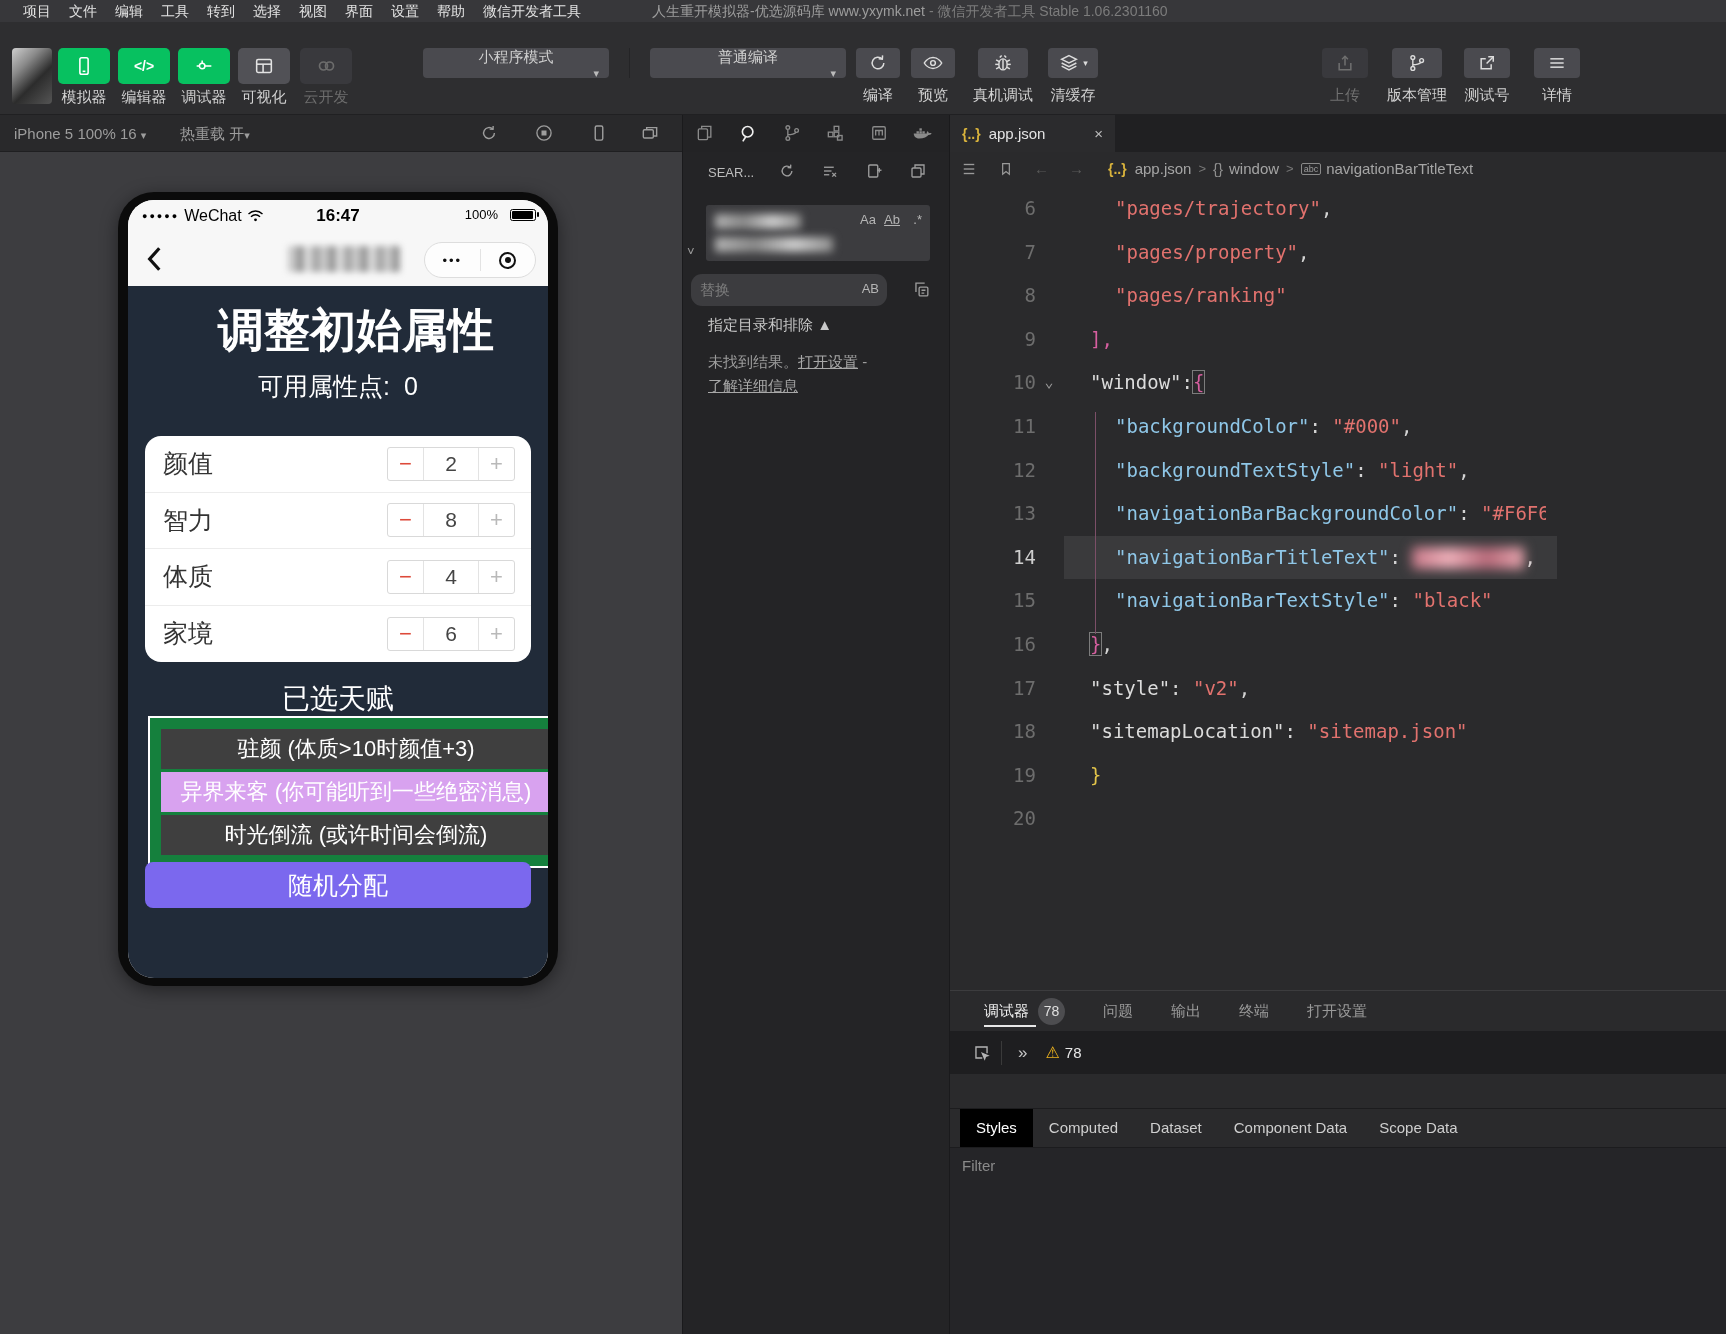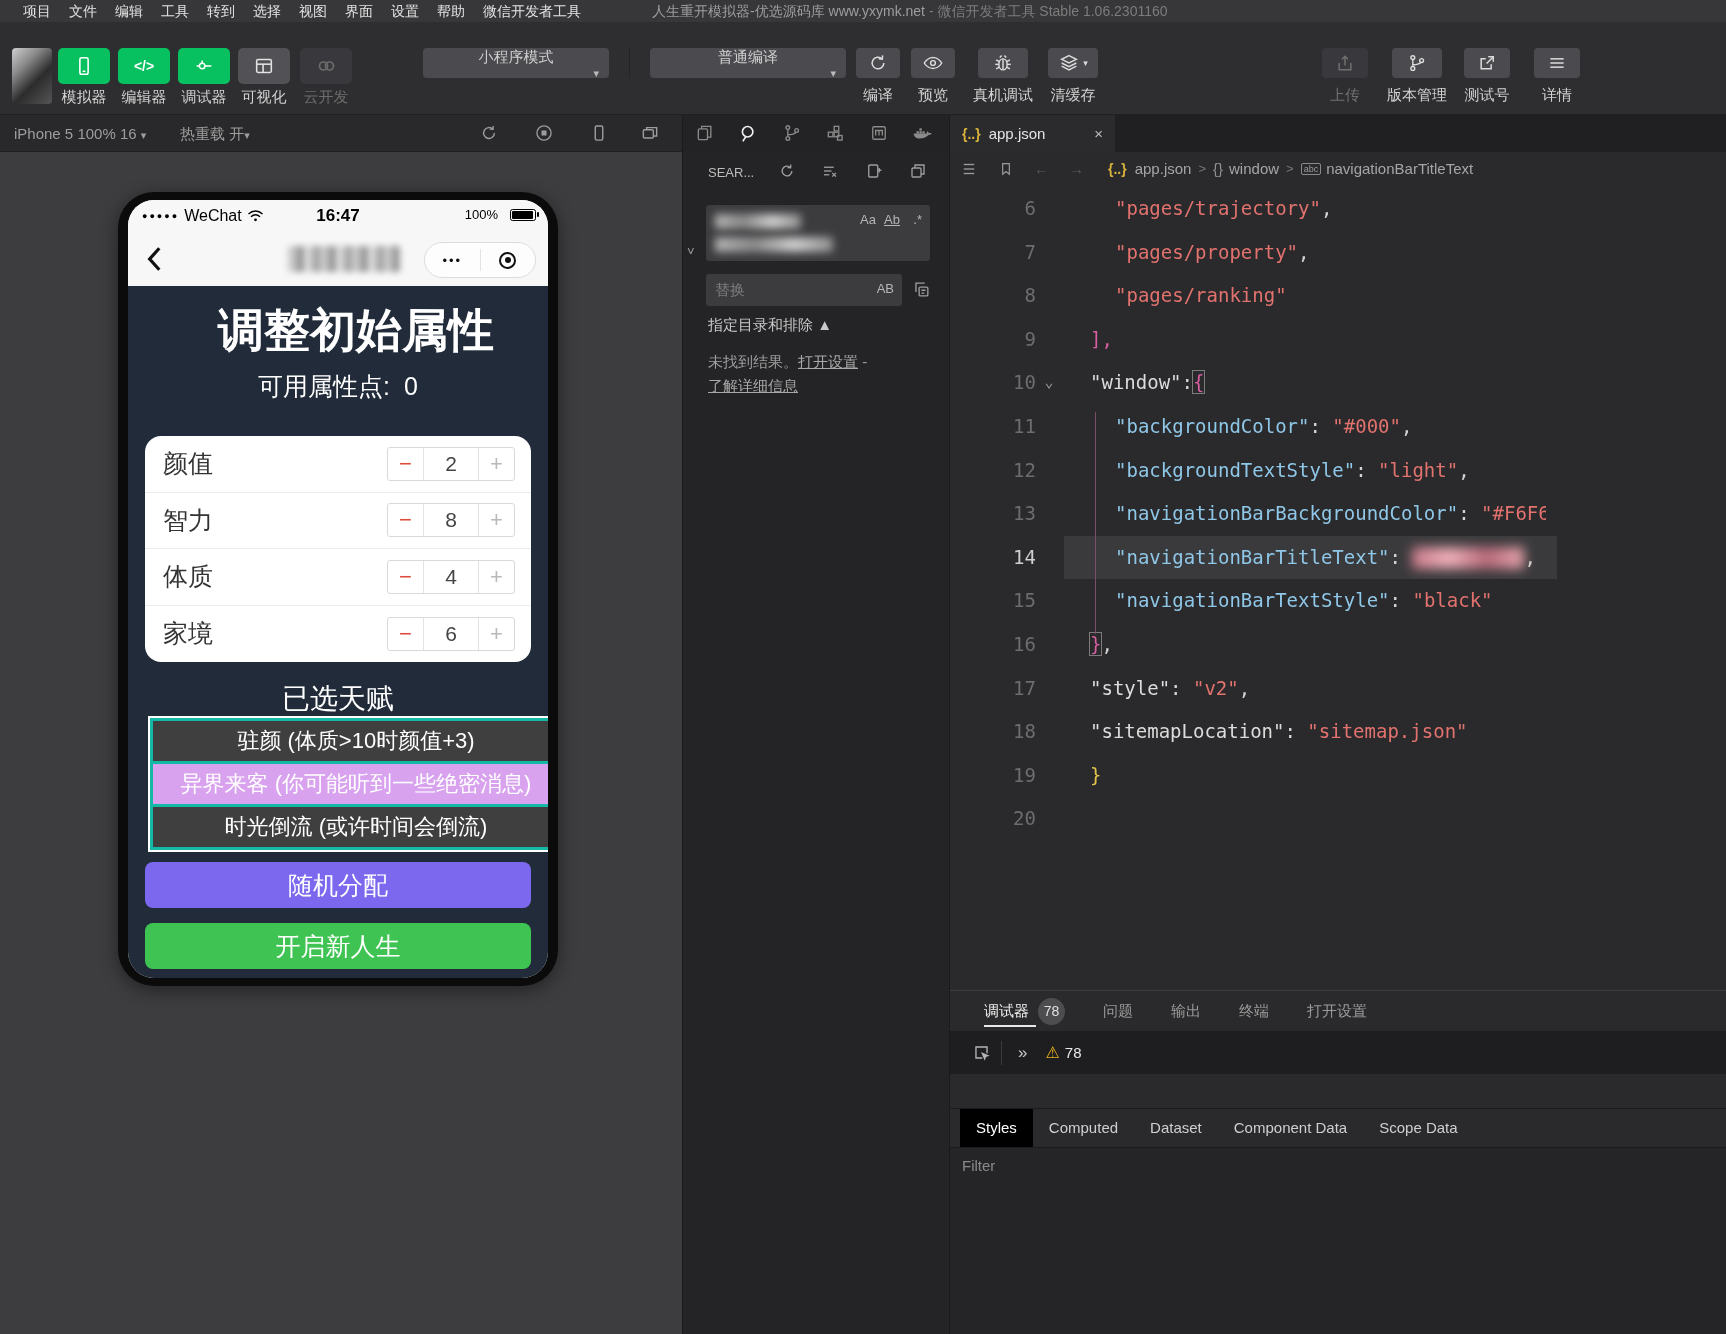--- a/index.html
+++ b/index.html
@@ -77,21 +77,21 @@
 
   
   .search-panel { position:absolute; left:683px; top:152px; width:267px; height:1182px; background:#242426; }
   .sp-header { position:absolute; left:25px; top:13px; font-size:13px; color:#bdbdbd; }
   .sp-hicon { position:absolute; top:10px; color:#9d9d9d; cursor:pointer; }
   .sp-chev { position:absolute; left:4px; top:92px; color:#9d9d9d; font-size:13px; cursor:pointer; }
   .sp-input { position:absolute; left:23px; top:53px; width:224px; height:56px; background:#3c3c3f; border-radius:3px; }
   .blur-line { position:absolute; height:15px; border-radius:2px; filter:blur(4px);
                background:linear-gradient(90deg,#b5b5b5,#8a8a8a,#cfcfcf,#909090); }
   .match-ic { position:absolute; top:7px; font-size:13px; color:#b5b5b5; cursor:pointer; }
-  .sp-replace { position:absolute; left:23px; top:122px; width:196px; height:32px; background:#3c3c3f; border-radius:3px; }
+  .sp-replace { position:absolute; left:8px; top:122px; width:196px; height:32px; background:#3c3c3f; border-radius:11px; }
   .sp-replace input { width:150px; height:30px; background:transparent; border:none; outline:none;
                       color:#cfcfcf; font-size:15px; padding-left:9px; font-family:"Liberation Sans",sans-serif; }
   .sp-replace input::placeholder { color:#7d7d7d; }
   .rep-ab { position:absolute; right:8px; top:7px; font-size:13px; color:#b5b5b5; cursor:pointer; }
   .rep-all { position:absolute; left:229px; top:128px; color:#9d9d9d; cursor:pointer; }
   .sp-dir { position:absolute; left:25px; top:164px; font-size:15px; color:#c9c9c9; cursor:pointer; }
   .sp-result { position:absolute; left:25px; top:198px; font-size:15px; color:#9d9d9d; line-height:24px; width:220px; }
   .sp-link { text-decoration:underline; color:#a8a8a8; cursor:pointer; }
 
   
@@ -125,21 +125,21 @@
   .ph-points { position:absolute; left:0; top:84px; width:420px; text-align:center; color:#fff; font-size:25px; }
   .attr-card { position:absolute; left:17px; top:150px; width:386px; height:226px; background:#fff; border-radius:16px; }
   .attr-row { height:56.5px; display:flex; align-items:center; padding:0 16px 0 18px; border-bottom:1px solid #ececec; }
   .attr-row:last-child { border-bottom:none; }
   .attr-label { font-size:25px; color:#333; }
   .stepper { margin-left:auto; width:128px; height:34px; border:1px solid #d9d9d9; border-radius:3px; display:flex; background:#fff; }
   .st-minus { width:36px; text-align:center; line-height:32px; color:#dd4a3a; font-size:22px; border-right:1px solid #e3e3e3; cursor:pointer; }
   .st-val   { flex:1; text-align:center; line-height:32px; color:#444; font-size:21px; }
   .st-plus  { width:36px; text-align:center; line-height:32px; color:#b9b9b9; font-size:22px; border-left:1px solid #e3e3e3; cursor:pointer; }
   .talent-title { position:absolute; left:0; top:394px; width:420px; text-align:center; color:#fff; font-size:28px; }
-  .talent-box { position:absolute; left:20px; top:430px; width:416px; border:2px solid #fff; padding:3px; background:#14b8a6; }
+  .talent-box { position:absolute; left:20px; top:430px; width:416px; border:2px solid #fff; padding:11px; background:#15803d; }
   .talent-bar { height:40px; line-height:40px; text-align:center; color:#fff; font-size:22px;
                 background:#3f3f3f; margin-bottom:3px; cursor:pointer; white-space:nowrap; overflow:hidden; }
   .talent-bar:last-child { margin-bottom:0; }
   .talent-bar.highlight { background:#d8a2ef; }
   .btn-random { position:absolute; left:17px; top:576px; width:386px; height:46px; background:#7b68ee; border-radius:8px;
                 color:#fff; font-size:25px; text-align:center; line-height:46px; cursor:pointer; }
   .btn-start  { position:absolute; left:17px; top:637px; width:386px; height:46px; background:#3fc453; border-radius:8px;
                 color:#fff; font-size:25px; text-align:center; line-height:46px; cursor:pointer; }
 
   
@@ -619,21 +619,20 @@
           <div class="talent-title">已选天赋</div>
           <div class="talent-box">
 
               <div class="talent-bar">驻颜 (体质&gt;10时颜值+3)</div>
 
               <div class="talent-bar highlight">异界来客 (你可能听到一些绝密消息)</div>
 
               <div class="talent-bar">时光倒流 (或许时间会倒流)</div>
             </div>
           <div class="btn-random">随机分配</div>
-          <div class="btn-start">开启新人生</div>
         </div>
       </div>
     </div>
   </div>
 
   <div class="dbg">
     <div class="dbg-row1">
 
         <span class="dbg-tab active">
           <span>调试器</span>

